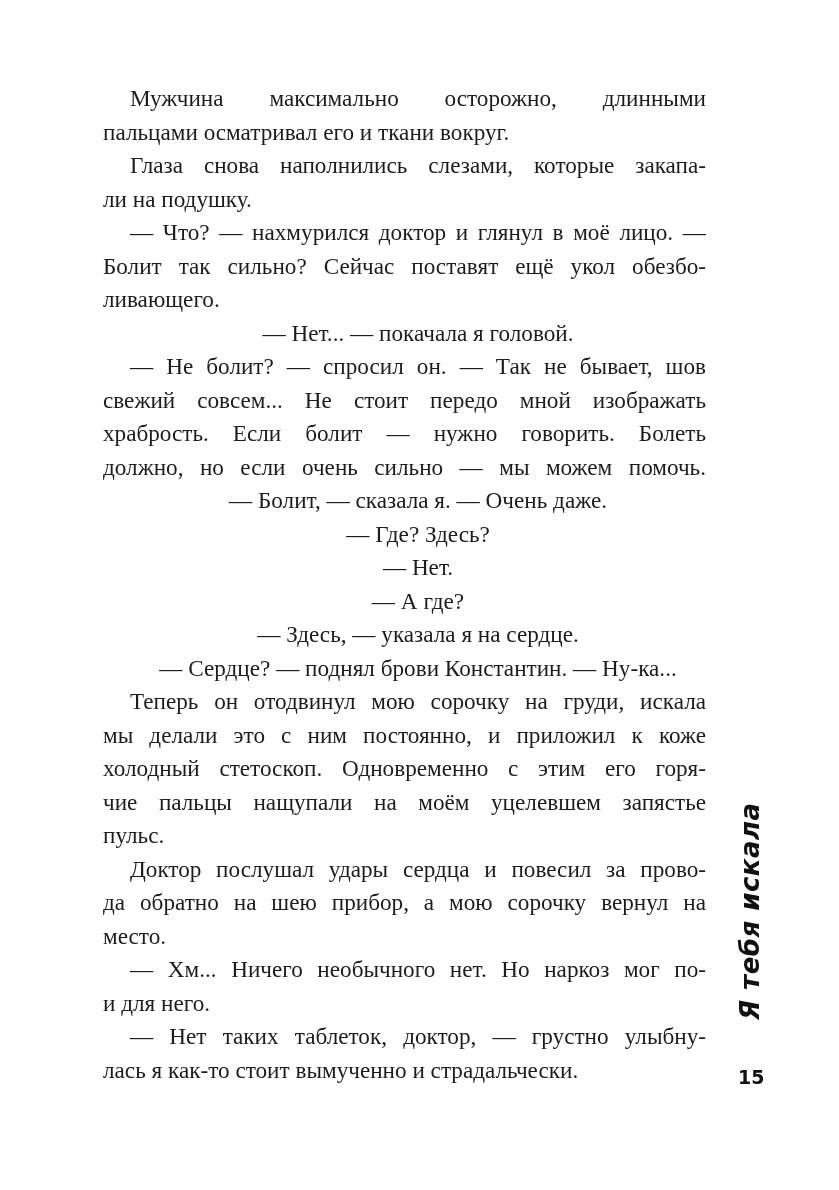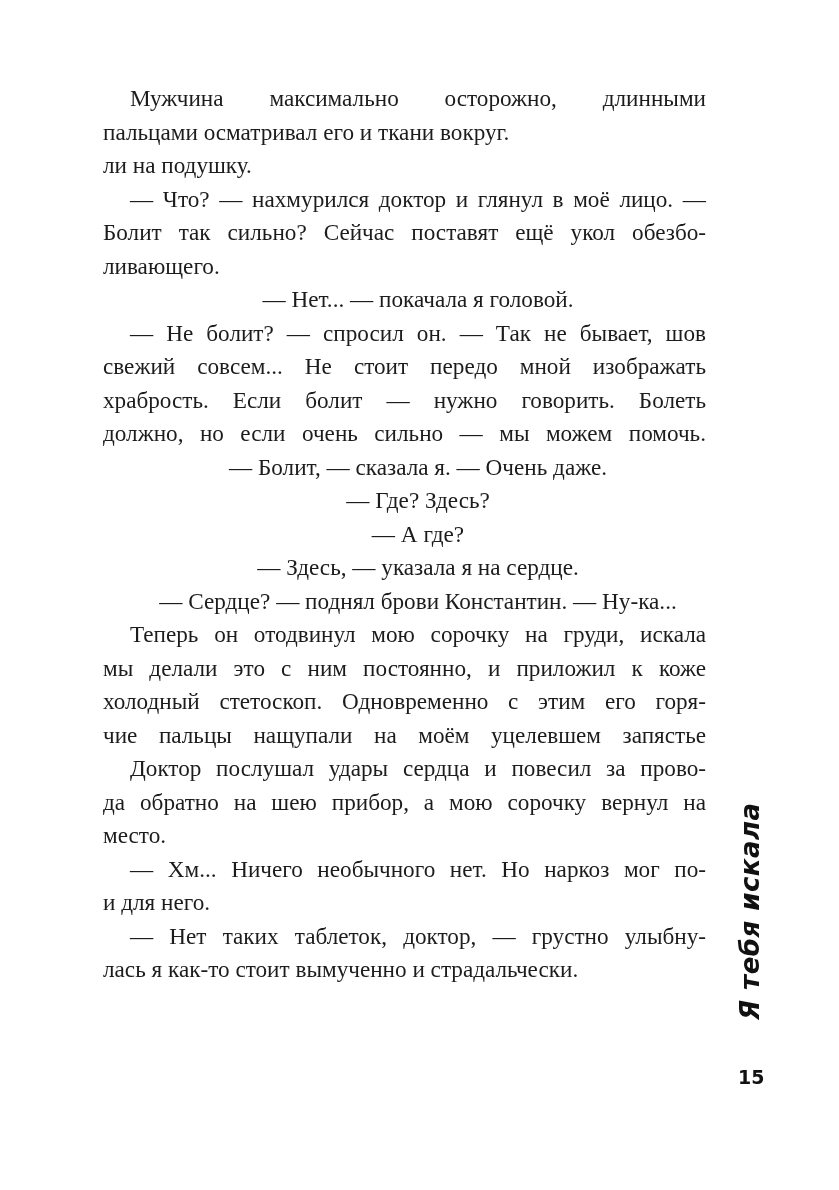--- a/index.html
+++ b/index.html
@@ -25,38 +25,41 @@
     font-family: "DejaVu Sans", sans-serif; font-weight: bold; font-size: 19px; color: #111;
   }
 </style>
 </head>
 <body>
 
 <div class="page">
   <div class="text-column" id="text-column">
       <span class="line indent justify">Мужчина максимально осторожно, длинными</span>
       <span class="line">пальцами осматривал его и ткани вокруг.</span>
+      <span class="line indent justify">Глаза снова наполнились слезами, которые закапа-</span>
       <span class="line">ли на подушку.</span>
       <span class="line indent justify">— Что? — нахмурился доктор и глянул в моё лицо. —</span>
       <span class="line justify">Болит так сильно? Сейчас поставят ещё укол обезбо-</span>
       <span class="line">ливающего.</span>
       <span class="line indent">— Нет... — покачала я головой.</span>
       <span class="line indent justify">— Не болит? — спросил он. — Так не бывает, шов</span>
       <span class="line justify">свежий совсем... Не стоит передо мной изображать</span>
       <span class="line justify">храбрость. Если болит — нужно говорить. Болеть</span>
       <span class="line justify">должно, но если очень сильно — мы можем помочь.</span>
       <span class="line indent">— Болит, — сказала я. — Очень даже.</span>
       <span class="line indent">— Где? Здесь?</span>
+      <span class="line indent">— Нет.</span>
       <span class="line indent">— А где?</span>
       <span class="line indent">— Здесь, — указала я на сердце.</span>
       <span class="line indent">— Сердце? — поднял брови Константин. — Ну-ка...</span>
       <span class="line indent justify">Теперь он отодвинул мою сорочку на груди, искала</span>
       <span class="line justify">мы делали это с ним постоянно, и приложил к коже</span>
       <span class="line justify">холодный стетоскоп. Одновременно с этим его горя-</span>
       <span class="line justify">чие пальцы нащупали на моём уцелевшем запястье</span>
+      <span class="line">пульс.</span>
       <span class="line indent justify">Доктор послушал удары сердца и повесил за прово-</span>
       <span class="line justify">да обратно на шею прибор, а мою сорочку вернул на</span>
       <span class="line">место.</span>
       <span class="line indent justify">— Хм... Ничего необычного нет. Но наркоз мог по-</span>
       <span class="line">и для него.</span>
       <span class="line indent justify">— Нет таких таблеток, доктор, — грустно улыбну-</span>
       <span class="line">лась я как-то стоит вымученно и страдальчески.</span>
     </div>
   <div class="running-header">Я тебя искала</div>
   <div class="page-number">15</div>

